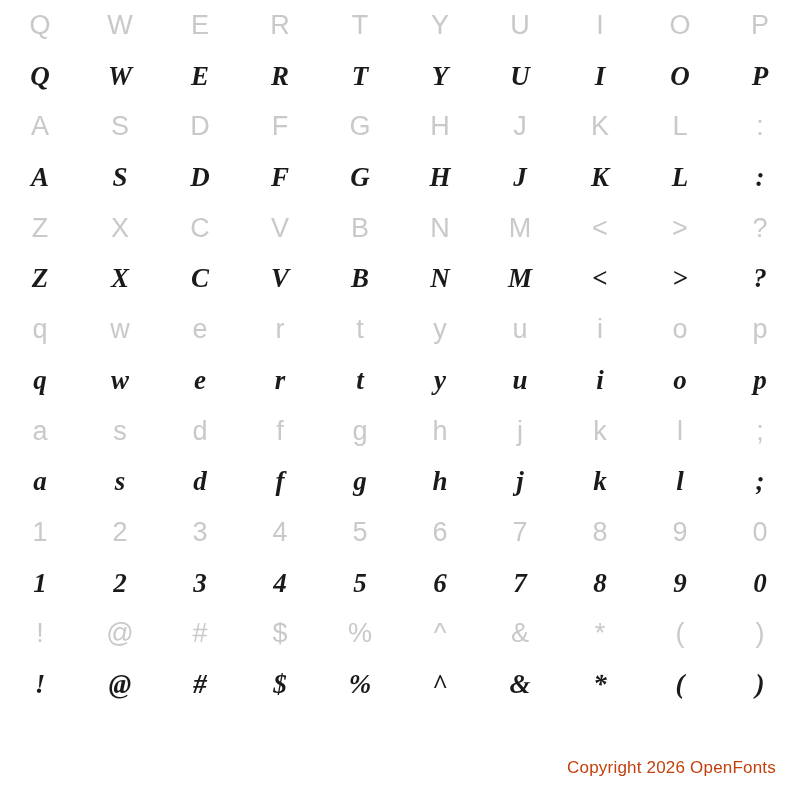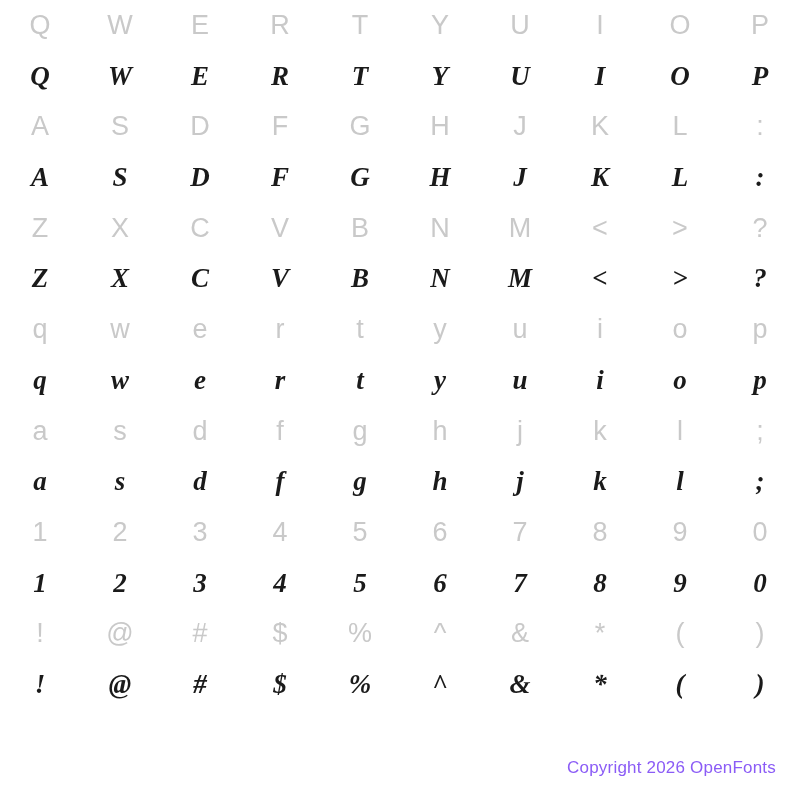--- a/index.html
+++ b/index.html
@@ -55,21 +55,21 @@
     color: #1a1a1a;
   }
   #footer {
     position: absolute;
     left: 0;
     right: 24px;
     bottom: 22px;
     text-align: right;
     font-family: "Liberation Sans", sans-serif;
     font-size: 17px;
-    color: #8b5cf6;
+    color: #c2410c;
     letter-spacing: 0.2px;
   }
 </style>
 </head>
 <body>
 
 <div id="sheet">
   <div id="grid">
       <div class="row ref">
         <div class="cell">Q</div>

